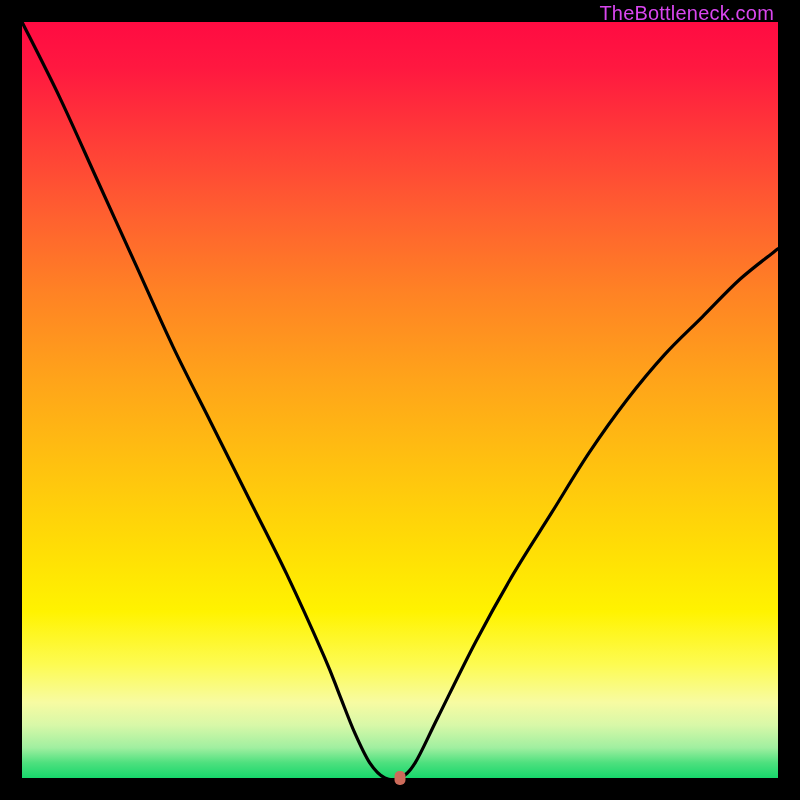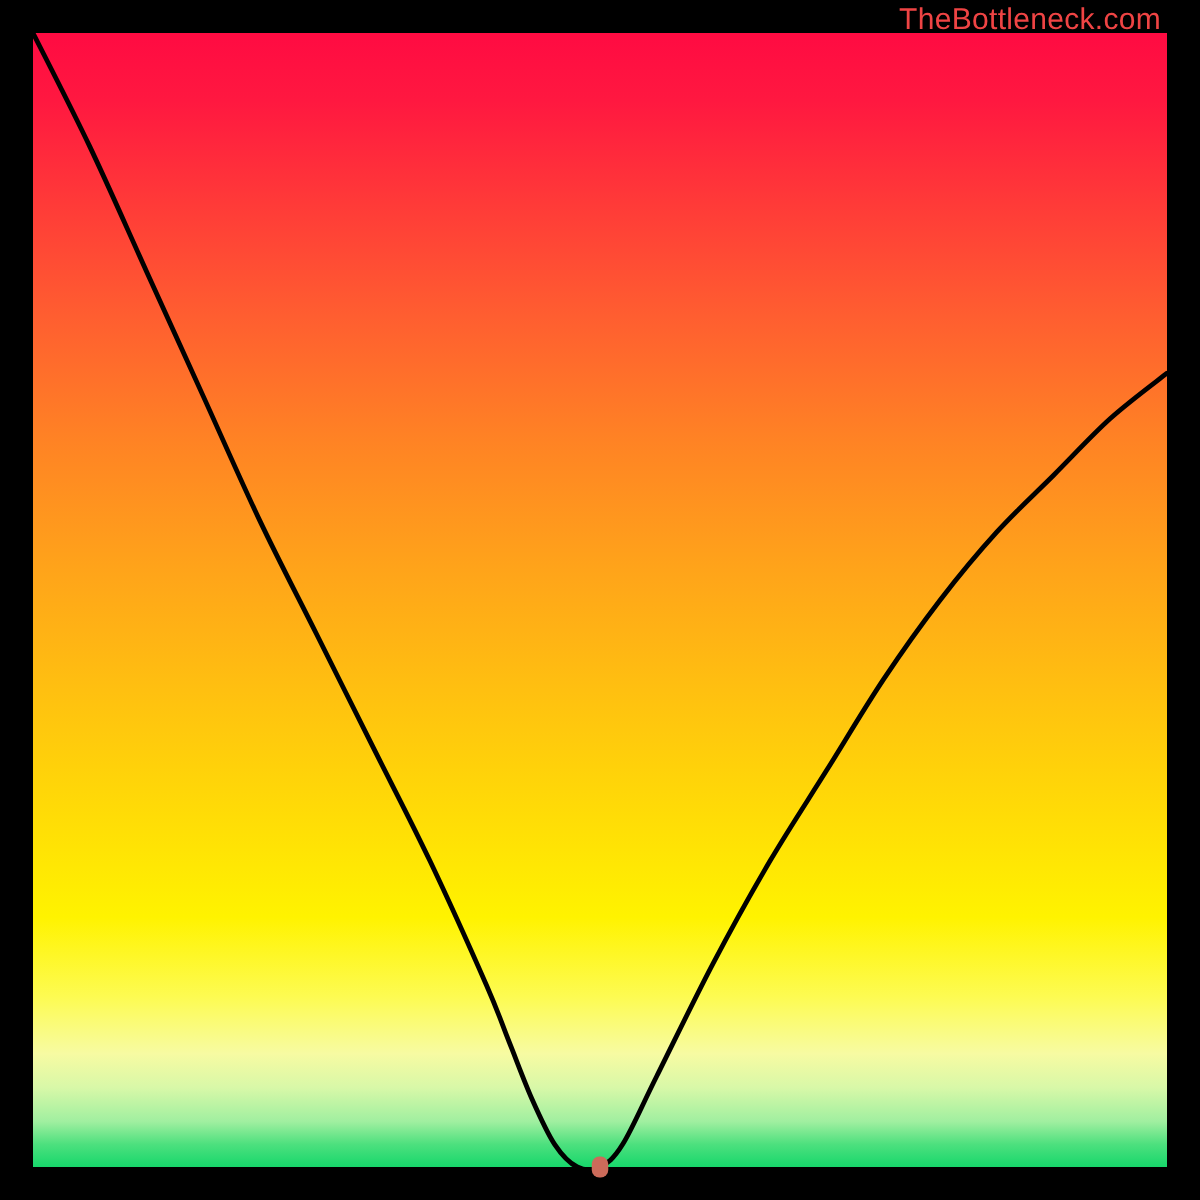--- a/index.html
+++ b/index.html
@@ -38,21 +38,21 @@
       #d8f8a8 93%,
       #a0efa0 96%,
       #4de07e 98%,
       #17d76b 100%
     );
   }
   .watermark {
     position: absolute;
     top: 2px;
     right: 26px;
-    color: #ef4444;
+    color: #d946ef;
     font-size: 20px;
     font-weight: 500;
     letter-spacing: 0.2px;
     user-select: none;
   }
   svg.curve {
     position: absolute;
     left: 0;
     top: 0;
     width: 756px;

